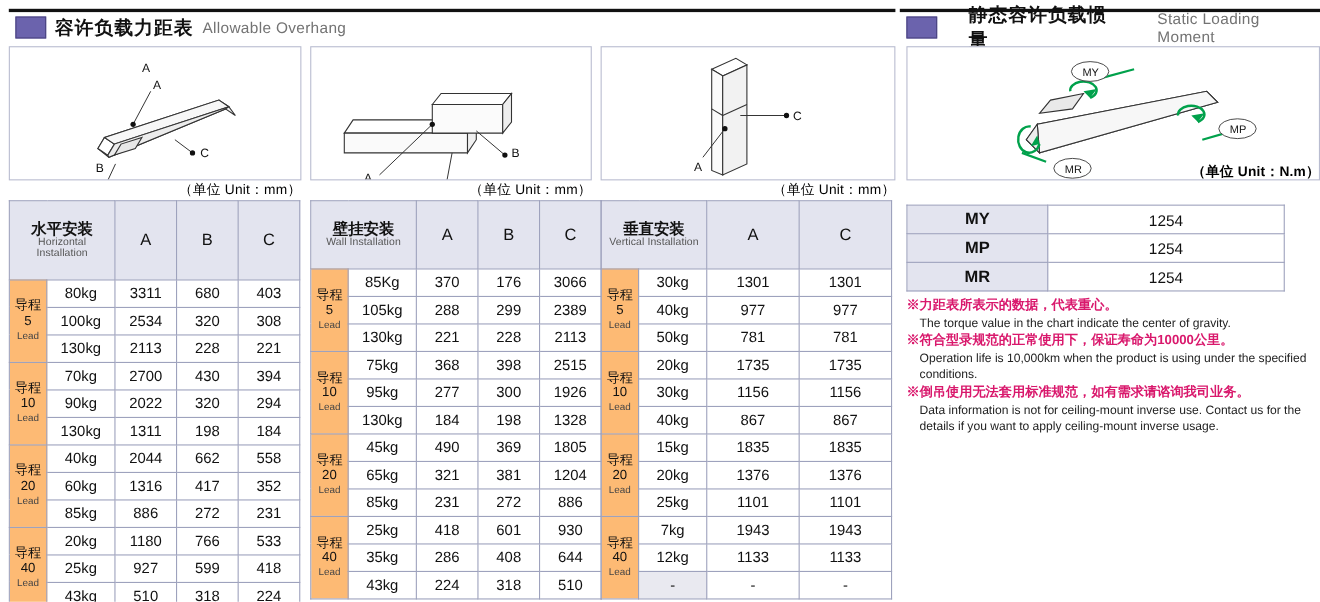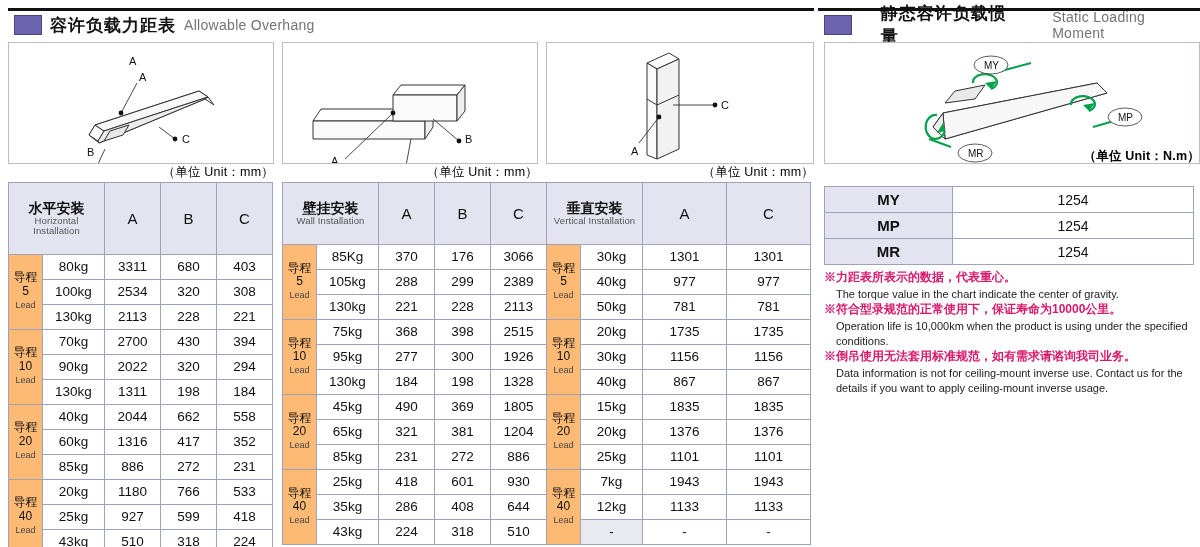--- a/index.html
+++ b/index.html
@@ -97,21 +97,21 @@
     border-collapse:collapse;
     font-size:15px;
   }
   table.moment td {
     border:1px solid #9ea2bd;
     text-align:center;
     height:26px;
     color:#111;
   }
   table.moment td.lbl { width:128px; background:#e3e4ef; font-weight:bold; font-size:15px;}
-  table.moment td.val { width:241px; font-size:14px; }
+  table.moment td.val { width:215px; font-size:14px; }
 
   
   .notes {
     position:absolute;
     width:378px;
     font-size:11.5px;
     line-height:1.32;
     color:#222;
   }
   .notes .cn {

